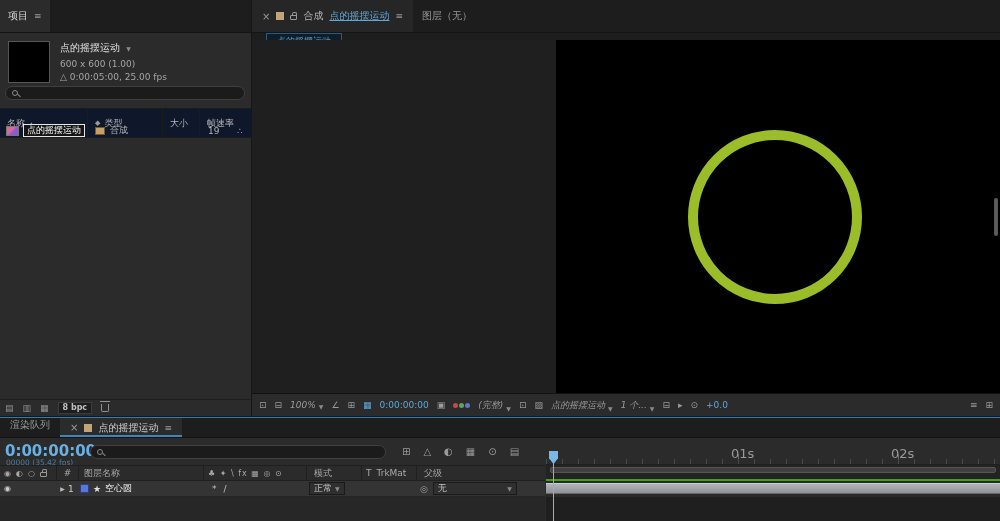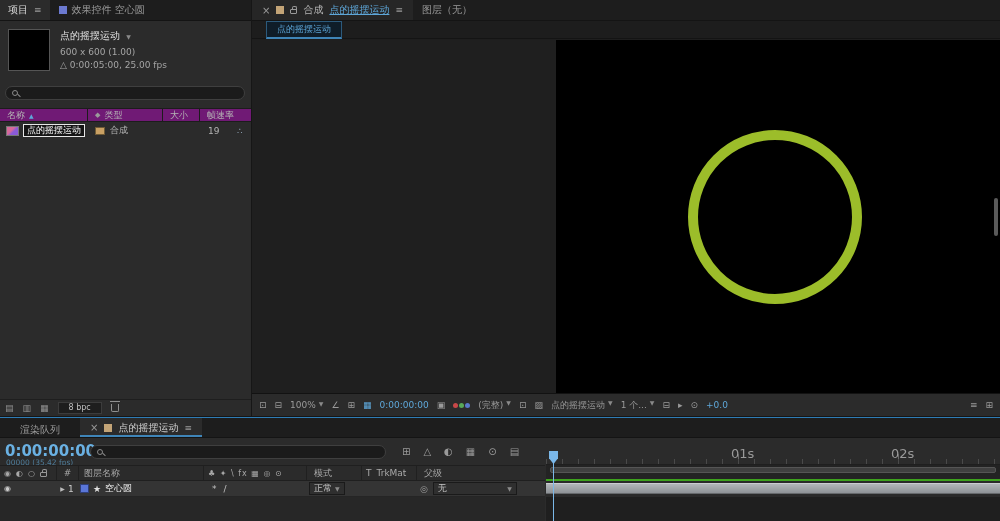--- a/index.html
+++ b/index.html
@@ -5,65 +5,65 @@
   * { box-sizing: border-box; margin: 0; padding: 0; }
   body { background:#000; }
   .app {
     position: relative; width: 1000px; height: 521px;
     background: #161616; overflow: hidden;
     font-family: "DejaVu Sans", "Liberation Sans", sans-serif;
     font-size: 10px; color: #b5b5b5;
   }
   .icon { color: #9a9a9a; }
   .car { font-size: 6px; color: #8a8a8a; margin-left: 3px; }
-  .dd { display: inline-flex; align-items: flex-start; }
+  .dd { display: inline-flex; align-items: flex-end; font-style: italic; }
   .dd-box { background:#2f2f2f; border:1px solid #1a1a1a; height:13px; line-height:11px;
             padding:0 4px; display:inline-flex; align-items:center; color:#c6c6c6; }
   .blue { color:#5ea7d9; }
 
   
   .project { position:absolute; left:0; top:0; width:251px; height:416px; background:#2b2b2b; }
-  .tabbar { height:21px; background:#1d1d1d; display:flex; align-items:stretch; border-bottom:1px solid #141414; }
+  .tabbar { height:33px; background:#1d1d1d; display:flex; align-items:stretch; border-bottom:1px solid #141414; }
   .tab-active { background:#2b2b2b; padding:0 8px; display:flex; align-items:center; gap:6px; color:#d8d8d8; }
   .tab-inactive { padding:0 9px; display:flex; align-items:center; gap:5px; color:#9a9a9a; }
   .panel-sq { width:8px; height:8px; display:inline-block; }
   .sq-blue { background:#6b79d0; }
   .sq-tan  { background:#c3a477; }
   .menu-glyph { font-size:9px; color:#9a9a9a; }
   .comp-info { display:flex; padding:8px; gap:10px; }
   .thumb { width:42px; height:42px; background:#000; border:1px solid #555; }
   .ci-name { color:#e2e2e2; font-size:10px; margin-bottom:3px; }
   .ci-line { color:#a5a5a5; font-size:9px; line-height:13px; }
   .search-box { position:absolute; left:5px; right:6px; top:86px; height:14px;
     background:#1b1b1b; border:1px solid #3f3f3f; border-radius:8px;
     display:flex; align-items:center; padding:0 6px; gap:5px; }
   .mag { width:6px; height:6px; border:1px solid #8a8a8a; border-radius:50%; position:relative; flex:none; }
   .mag::after { content:""; position:absolute; width:4px; height:1px; background:#8a8a8a;
     transform:rotate(45deg); right:-4px; bottom:-1px; }
-  .tbl-head { position:absolute; left:0; right:0; top:108px; height:14px; background:#701a75;
+  .tbl-head { position:absolute; left:0; right:0; top:108px; height:30px; background:#0f172a;
     border-top:1px solid #1c1c1c; border-bottom:1px solid #1c1c1c;
     display:flex; align-items:center; font-size:9px; color:#b5b5b5; }
   .th { border-right:1px solid #1c1c1c; height:100%; display:flex; align-items:center; padding-left:7px; gap:4px; }
   .th-name { width:88px; } .th-type { width:75px; } .th-size { width:37px; } .th-fps { width:46px; border-right:none; }
   .sort { font-size:6px; color:#5ea7d9; }
   .tag-d { font-size:7px; color:#9a9a9a; }
   .proj-row { position:absolute; left:0; right:0; top:123px; height:15px; display:flex; align-items:center; }
   .comp-ic { width:13px; height:10px; margin-left:6px; flex:none;
     background:linear-gradient(135deg,#d86a9a 0 40%,#8a5ad8 60% 100%); border:1px solid #777; }
   .name-edit { margin-left:4px; background:#151515; border:1px solid #e6e6e6; color:#fff;
     font-size:9px; height:13px; line-height:11px; padding:0 3px; }
   .type-ic { width:10px; height:8px; background:#c9a063; border:1px solid #6e5a36; margin-left:10px; flex:none; }
   .type-tx { margin-left:5px; color:#b5b5b5; font-size:9px; }
   .fps-tx { position:absolute; left:208px; font-size:9px; color:#b5b5b5; }
   .usage { position:absolute; right:8px; color:#8fa3b5; font-size:9px; }
   .proj-footer { position:absolute; left:0; right:0; bottom:0; height:17px; background:#2b2b2b;
     border-top:1px solid #1e1e1e; display:flex; align-items:center; gap:9px; padding:0 5px; }
   .f-ic { font-size:9px; color:#909090; }
   .bpc { background:#1e1e1e; border:1px solid #3c3c3c; font-size:8px; color:#c0c0c0;
-    height:12px; line-height:10px; padding:0 10px; }
+    height:12px; line-height:10px; padding:0 4px;font-weight:bold; }
   .trash { width:8px; height:8px; border:1px solid #909090; border-top:none; border-radius:0 0 2px 2px; position:relative; }
   .trash::before { content:""; position:absolute; top:-3px; left:-2px; right:-2px; height:1px; background:#909090; }
 
   
   .viewer { position:absolute; left:252px; top:0; right:0; height:416px; background:#1e1e1e; }
   .vtab-active { background:#262626; height:100%; display:flex; align-items:center; gap:6px; padding:0 10px; }
   .close-x { color:#9a9a9a; font-size:10px; }
   .lock { width:7px; height:5px; border:1px solid #999; border-radius:1px; position:relative; margin-top:3px; }
   .lock::before { content:""; position:absolute; left:1px; top:-4px; width:3px; height:3px;
     border:1px solid #999; border-bottom:none; border-radius:2px 2px 0 0; }
@@ -81,21 +81,21 @@
     border-top:1px solid #121212; display:flex; align-items:center; gap:8px; padding:0 7px;
     font-size:9px; color:#9a9a9a; white-space:nowrap; }
   .rgb-dots { display:inline-flex; gap:1px; }
   .rgb-dots i { width:5px; height:5px; border-radius:50%; display:inline-block; }
   .spacer { flex:1; }
 
   
   .timeline { position:absolute; left:0; top:417px; right:0; bottom:0;
     background:#2b2b2b; border-top:1px solid #2e7cb5; }
   .tl-tabbar { height:20px; background:#1d1d1d; display:flex; align-items:stretch; border-bottom:1px solid #141414; }
-  .tl-tab1 { display:flex; align-items:flex-end; padding:0 20px; color:#9a9a9a; }
+  .tl-tab1 { display:flex; align-items:flex-start; padding:0 10px; color:#9a9a9a; }
   .tl-tab2 { background:#2b2b2b; display:flex; align-items:center; gap:6px; padding:0 10px;
     color:#d0d0d0; position:relative; }
   .tl-tab2::after { content:""; position:absolute; left:0; right:0; bottom:0; height:2px; background:#3f85b8; }
   .tl-body { position:absolute; left:0; right:0; top:21px; bottom:0; }
   .tl-left { position:absolute; left:0; top:0; bottom:0; width:545px; background:#2b2b2b; }
   .tl-time { position:absolute; left:5px; top:3px; color:#6ab1e3; font-size:15px; font-weight:bold; }
   .tl-frames { position:absolute; left:6px; top:19px; font-size:7.5px; color:#4f7d9b; }
   .tl-search { position:absolute; left:90px; top:6px; width:296px; height:14px;
     background:#1b1b1b; border:1px solid #3f3f3f; border-radius:8px;
     display:flex; align-items:center; padding:0 6px; gap:5px; }
@@ -149,24 +149,20 @@
 <body>
 
 <div class="app">
 
   <div class="project">
     <div class="tabbar">
       <div class="tab-active">
         <span>项目</span>
         <span class="menu-glyph">≡</span>
       </div>
-      <div class="tab-inactive">
-        <span class="panel-sq sq-blue"></span>
-        <span>效果控件 空心圆</span>
-      </div>
     </div>
 
     <div class="comp-info">
       <div class="thumb"></div>
       <div>
         <div class="ci-name">
           <span>点的摇摆运动</span>
           <span class="car">▼</span>
         </div>
         <div class="ci-line">600 x 600 (1.00)</div>

